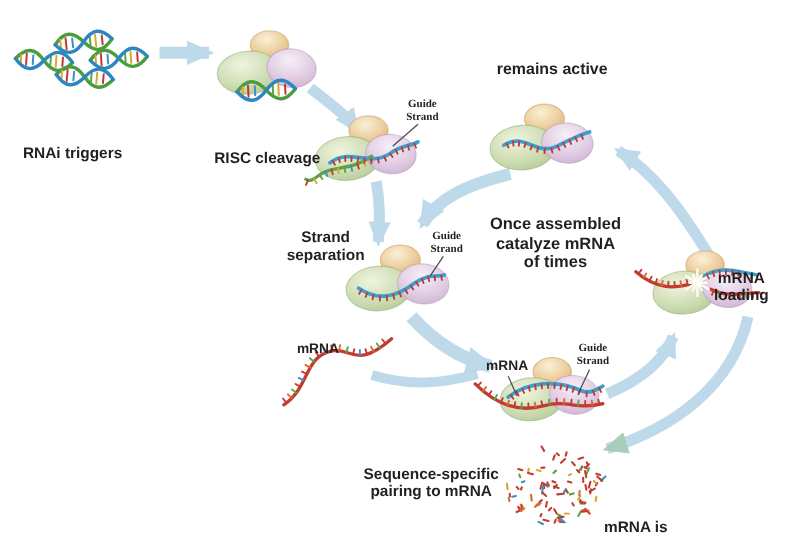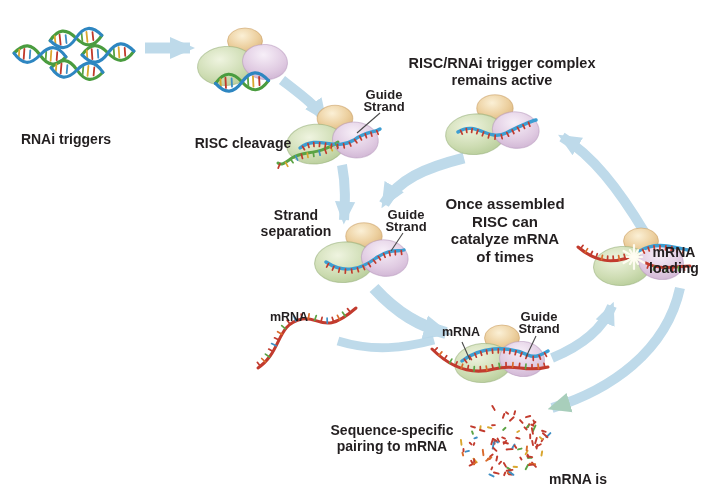--- a/index.html
+++ b/index.html
@@ -4,21 +4,21 @@
 <style>
   html,body{margin:0;padding:0;background:#fff;}
   .canvas{position:relative;width:725px;height:485px;background:#ffffff;
           font-family:"Liberation Sans",sans-serif;overflow:hidden;}
   .canvas svg{position:absolute;left:0;top:0;}
   .lbl{position:absolute;transform:translateX(-50%);text-align:center;
        color:var(--text,#231f20);font-weight:600;white-space:nowrap;}
   .main{font-size:14px;line-height:15.5px;margin-top:44px;}
   .big{font-size:14.5px;line-height:17px;}
   .note{font-size:15px;line-height:17.5px;}
-  .small{font-size:13px;line-height:11.5px;}
+  .small{font-size:10px;line-height:11.5px;font-family:Liberation Serif, serif;}
   .mid{font-size:12.5px;line-height:13px;}
   .bGreen{fill:url(#gGreen);stroke:#93ad76;stroke-opacity:.55;}
   .bPink{fill:url(#gPink);stroke:#b394ba;stroke-opacity:.5;}
   .bTan{fill:url(#gTan);stroke:#c99d62;stroke-opacity:.55;}
   .arrow{fill:none;stroke:var(--arrow-blue,#b7d6e8);opacity:.9;}
   .mkB{fill:var(--arrow-blue,#b7d6e8);}
   .mkG{fill:var(--arrow-green,#9fc9b4);}
   .gstrand{fill:none;stroke:var(--guide-strand-blue,#3d9ed2);stroke-width:3.4;stroke-linecap:round;}
   .rstrand{fill:none;stroke:var(--mrna-red,#c23b2e);stroke-width:3;stroke-linecap:round;}
   .sepgreen{fill:none;stroke:#5ba345;stroke-width:3;stroke-linecap:round;}
@@ -415,27 +415,25 @@
   <div>Guide</div>
   <div>Strand</div>
 </div>
 
 <div class="lbl small" style="left:539px;top:311px">
   <div>Guide</div>
   <div>Strand</div>
 </div>
 
 <div class="lbl big" style="left:502px;top:55px">
-  <div>RISC/RNAi trigger complex</div>
   <div>remains active</div>
 </div>
 
 <div class="lbl note" style="left:505px;top:195px">
   <div>Once assembled</div>
-  <div>RISC can</div>
   <div>catalyze mRNA</div>
   <div>of times</div>
 </div>
 
 <div class="lbl main" style="left:674px;top:201px">
   <div>mRNA</div>
   <div>loading</div>
 </div>
 
 <div class="lbl mid" style="left:289px;top:311px">mRNA</div>

